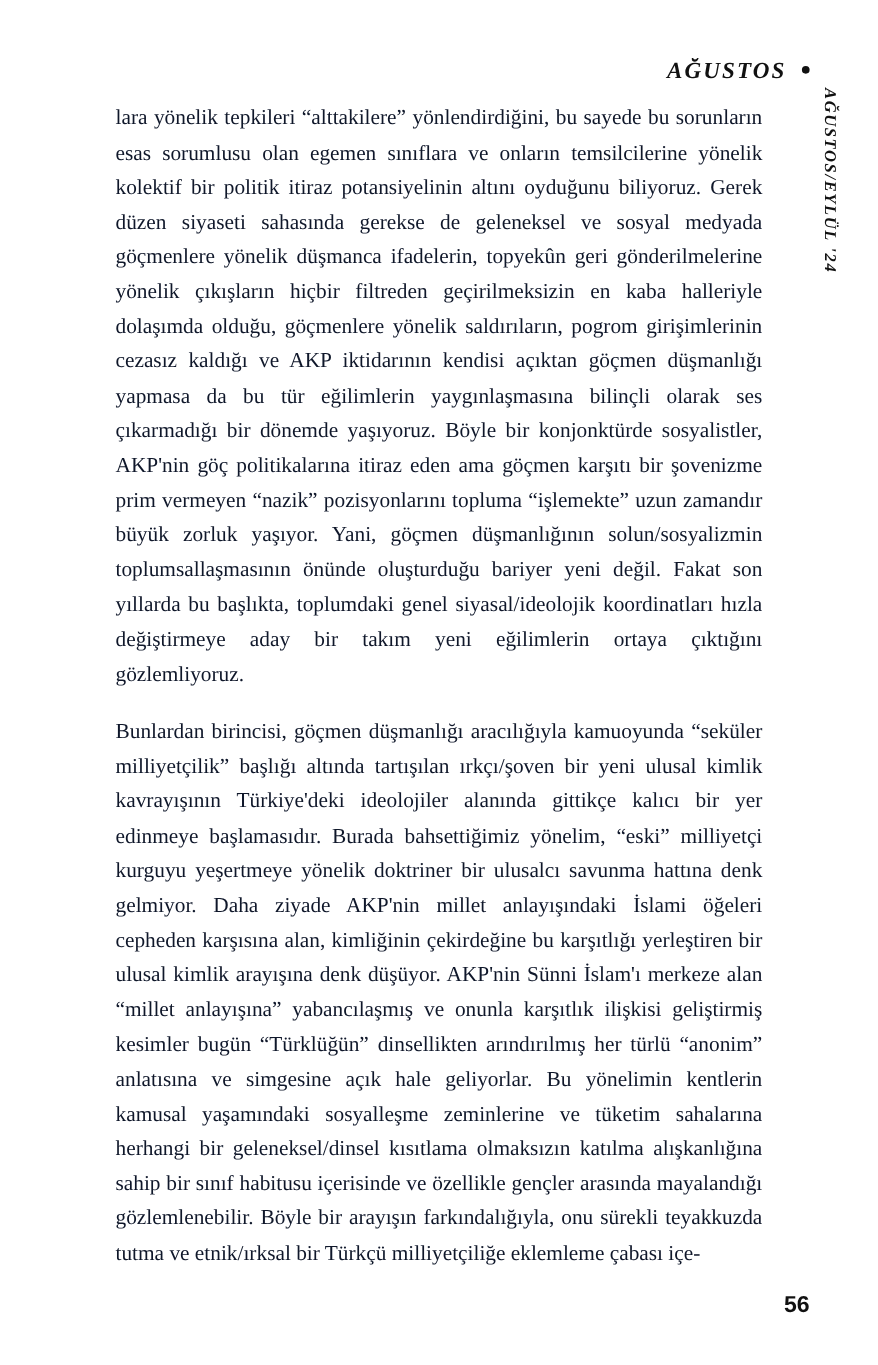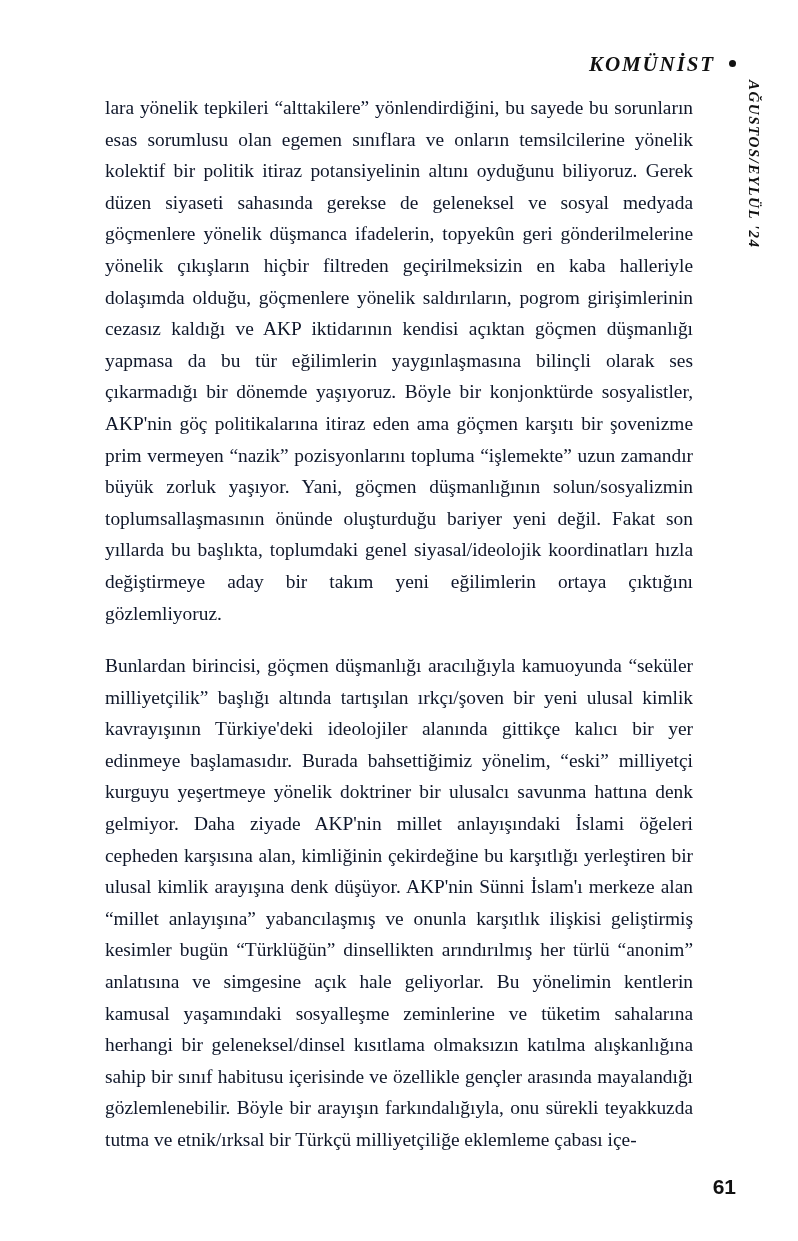--- a/index.html
+++ b/index.html
@@ -95,26 +95,26 @@
     font-size: 21px;
     color: #111111;
   }
 </style>
 </head>
 <body>
 
 <div class="page">
 
   <div class="header">
-    <span class="header-title">KOMÜNİST</span>
+    <span class="header-title">AĞUSTOS</span>
     <span class="header-dot"></span>
   </div>
 
   <div class="side-label">AĞUSTOS/EYLÜL '24</div>
 
   <div class="content">
     <p class="para">lara yönelik tepkileri “alttakilere” yönlendirdiğini, bu sayede bu sorunların esas sorumlusu olan egemen sınıflara ve onların temsilcilerine yönelik kolektif bir politik itiraz potansiyelinin altını oyduğunu biliyoruz. Gerek düzen siyaseti sahasında gerekse de geleneksel ve sosyal medyada göçmenlere yönelik düşmanca ifadelerin, topyekûn geri gönderilmelerine yönelik çıkışların hiçbir filtreden geçirilmeksizin en kaba halleriyle dolaşımda olduğu, göçmenlere yönelik saldırıların, pogrom girişimlerinin cezasız kaldığı ve AKP iktidarının kendisi açıktan göçmen düşmanlığı yapmasa da bu tür eğilimlerin yaygınlaşmasına bilinçli olarak ses çıkarmadığı bir dönemde yaşıyoruz. Böyle bir konjonktürde sosyalistler, AKP'nin göç politikalarına itiraz eden ama göçmen karşıtı bir şovenizme prim vermeyen “nazik” pozisyonlarını topluma “işlemekte” uzun zamandır büyük zorluk yaşıyor. Yani, göçmen düşmanlığının solun/sosyalizmin toplumsallaşmasının önünde oluşturduğu bariyer yeni değil. Fakat son yıllarda bu başlıkta, toplumdaki genel siyasal/ideolojik koordinatları hızla değiştirmeye aday bir takım yeni eğilimlerin ortaya çıktığını gözlemliyoruz.</p>
     <p class="para">Bunlardan birincisi, göçmen düşmanlığı aracılığıyla kamuoyunda “seküler milliyetçilik” başlığı altında tartışılan ırkçı/şoven bir yeni ulusal kimlik kavrayışının Türkiye'deki ideolojiler alanında gittikçe kalıcı bir yer edinmeye başlamasıdır.  Burada bahsettiğimiz yönelim, “eski” milliyetçi kurguyu yeşertmeye yönelik doktriner bir ulusalcı savunma hattına denk gelmiyor. Daha ziyade AKP'nin millet anlayışındaki İslami öğeleri cepheden karşısına alan, kimliğinin çekirdeğine bu karşıtlığı yerleştiren bir ulusal kimlik arayışına denk düşüyor. AKP'nin Sünni İslam'ı merkeze alan “millet anlayışına” yabancılaşmış ve onunla karşıtlık ilişkisi geliştirmiş kesimler bugün “Türklüğün” dinsellikten arındırılmış her türlü “anonim” anlatısına ve simgesine açık hale geliyorlar. Bu yönelimin kentlerin kamusal yaşamındaki sosyalleşme zeminlerine ve tüketim sahalarına herhangi bir geleneksel/dinsel kısıtlama olmaksızın katılma alışkanlığına sahip bir sınıf habitusu içerisinde ve özellikle gençler arasında mayalandığı gözlemlenebilir. Böyle bir arayışın farkındalığıyla, onu sürekli teyakkuzda tutma ve etnik/ırksal bir Türkçü milliyetçiliğe eklemleme çabası içe-</p>
   </div>
 
-  <div class="page-number">61</div>
+  <div class="page-number">56</div>
 
 </div>
 
 </body></html>

